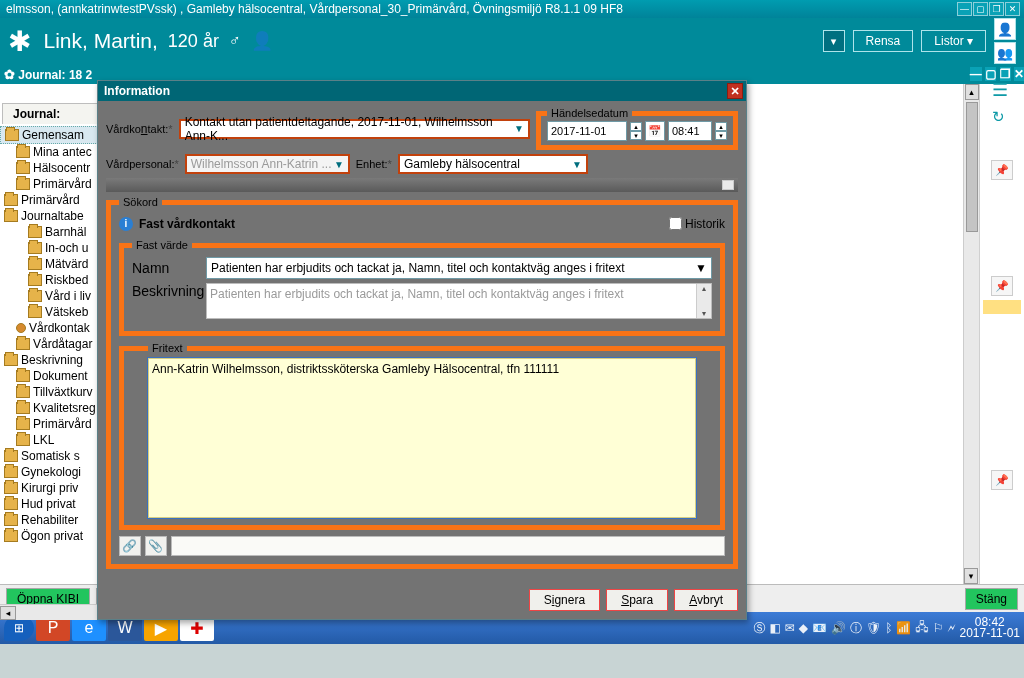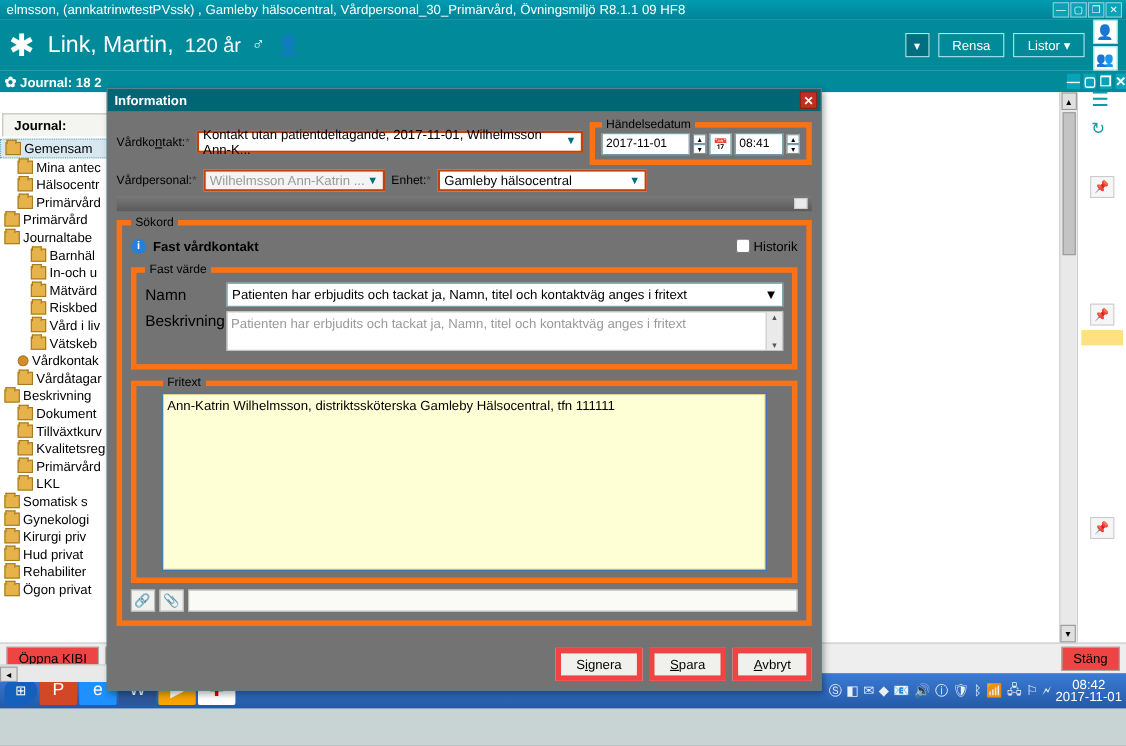--- a/index.html
+++ b/index.html
@@ -74,21 +74,21 @@
   .vscroll { position:absolute; right:0; top:0; width:16px; height:100%; background:#e9e9e9;border-left:1px solid #ccc;}
   .vscroll .btn{width:14px;height:16px;border:1px solid #999;background:#e0e0e0;font-size:9px;display:flex;align-items:center;justify-content:center;margin:0 auto;}
   .vscroll .thumb{width:12px;height:130px;background:#c4c4c4;border:1px solid #999;margin:2px auto;}
 
   .btmlist { position:absolute;bottom:16px;left:316px;right:8px;background:#fff;font-size:11px;}
   .btmlist div { padding:1px 4px; font-weight:bold;}
 
   
   .btm-toolbar { height:28px;background:#eee;border-top:1px solid #bbb;display:flex;align-items:center;padding:0 6px;justify-content:space-between;}
   .btm-toolbar .lft{display:flex;gap:6px;}
-  .flatbtn { padding:3px 10px;border:1px solid #a8a8a8;background:#ef4444;font-size:12px;}
+  .flatbtn { padding:3px 10px;border:1px solid #a8a8a8;background:#22c55e;font-size:12px;}
 
   
   .taskbar { height:32px;background:linear-gradient(#3b7bd6,#235aa6);display:flex;align-items:center;justify-content:space-between;padding:0 4px;}
   .taskbar .icons{display:flex;gap:2px;align-items:center;}
   .tbicon{width:34px;height:26px;display:flex;align-items:center;justify-content:center;font-size:16px;color:#fff;border-radius:2px;}
   .tbicon.pp{background:#d24726;}
   .tbicon.ie{background:#1e90ff;}
   .tbicon.word{background:#2b579a;}
   .tbicon.media{background:#f7a400;}
   .tbicon.plus{background:#fff;color:#d00;}
@@ -125,21 +125,21 @@
   fieldset.inner label{width:68px;display:inline-block;font-size:14px;}
   .widecombo{height:22px;border:1px solid #6f9aa6;background:#fff;display:flex;align-items:center;justify-content:space-between;padding:0 4px;font-size:11px;flex:1;}
   .desc{flex:1;height:36px;border:1px solid #bcbcbc;background:#fff;color:#9a9a9a;font-size:11px;padding:3px;position:relative;}
   .desc .sbar{position:absolute;right:0;top:0;width:15px;height:100%;background:#eaeaea;border-left:1px solid #ccc;display:flex;flex-direction:column;justify-content:space-between;}
   .desc .sbar span{font-size:8px;text-align:center;color:#555;}
   .fritext{width:100%;height:160px;background:var(--yellow);border:1px solid #d8ce80;padding:3px;font-size:12px;resize:none;outline:1px solid #3a70c0;}
   .attachrow{display:flex;align-items:center;gap:4px;margin-top:6px;}
   .attachrow .ic{width:22px;height:20px;border:1px solid #bbb;background:#f1f1ee;display:flex;align-items:center;justify-content:center;font-size:12px;color:#555;}
   .attachrow .field{flex:1;height:20px;border:1px solid #bbb;background:#fafaf7;}
   .modal-ftr{display:flex;justify-content:flex-end;gap:6px;padding:6px 8px 8px 0;}
-  .mbtn{padding:3px 14px;border:5px solid #ef4444;background:#f0f0ec;font-size:12px;}
+  .mbtn{padding:3px 14px;border:1px solid #ef4444;background:#f0f0ec;font-size:12px;}
   .req::after{content:"*";color:#444;}
 
   .u1{text-decoration:underline;}
 </style>
 </head>
 <body>
 
 <div class="app">
 
   <div class="titlebar">

